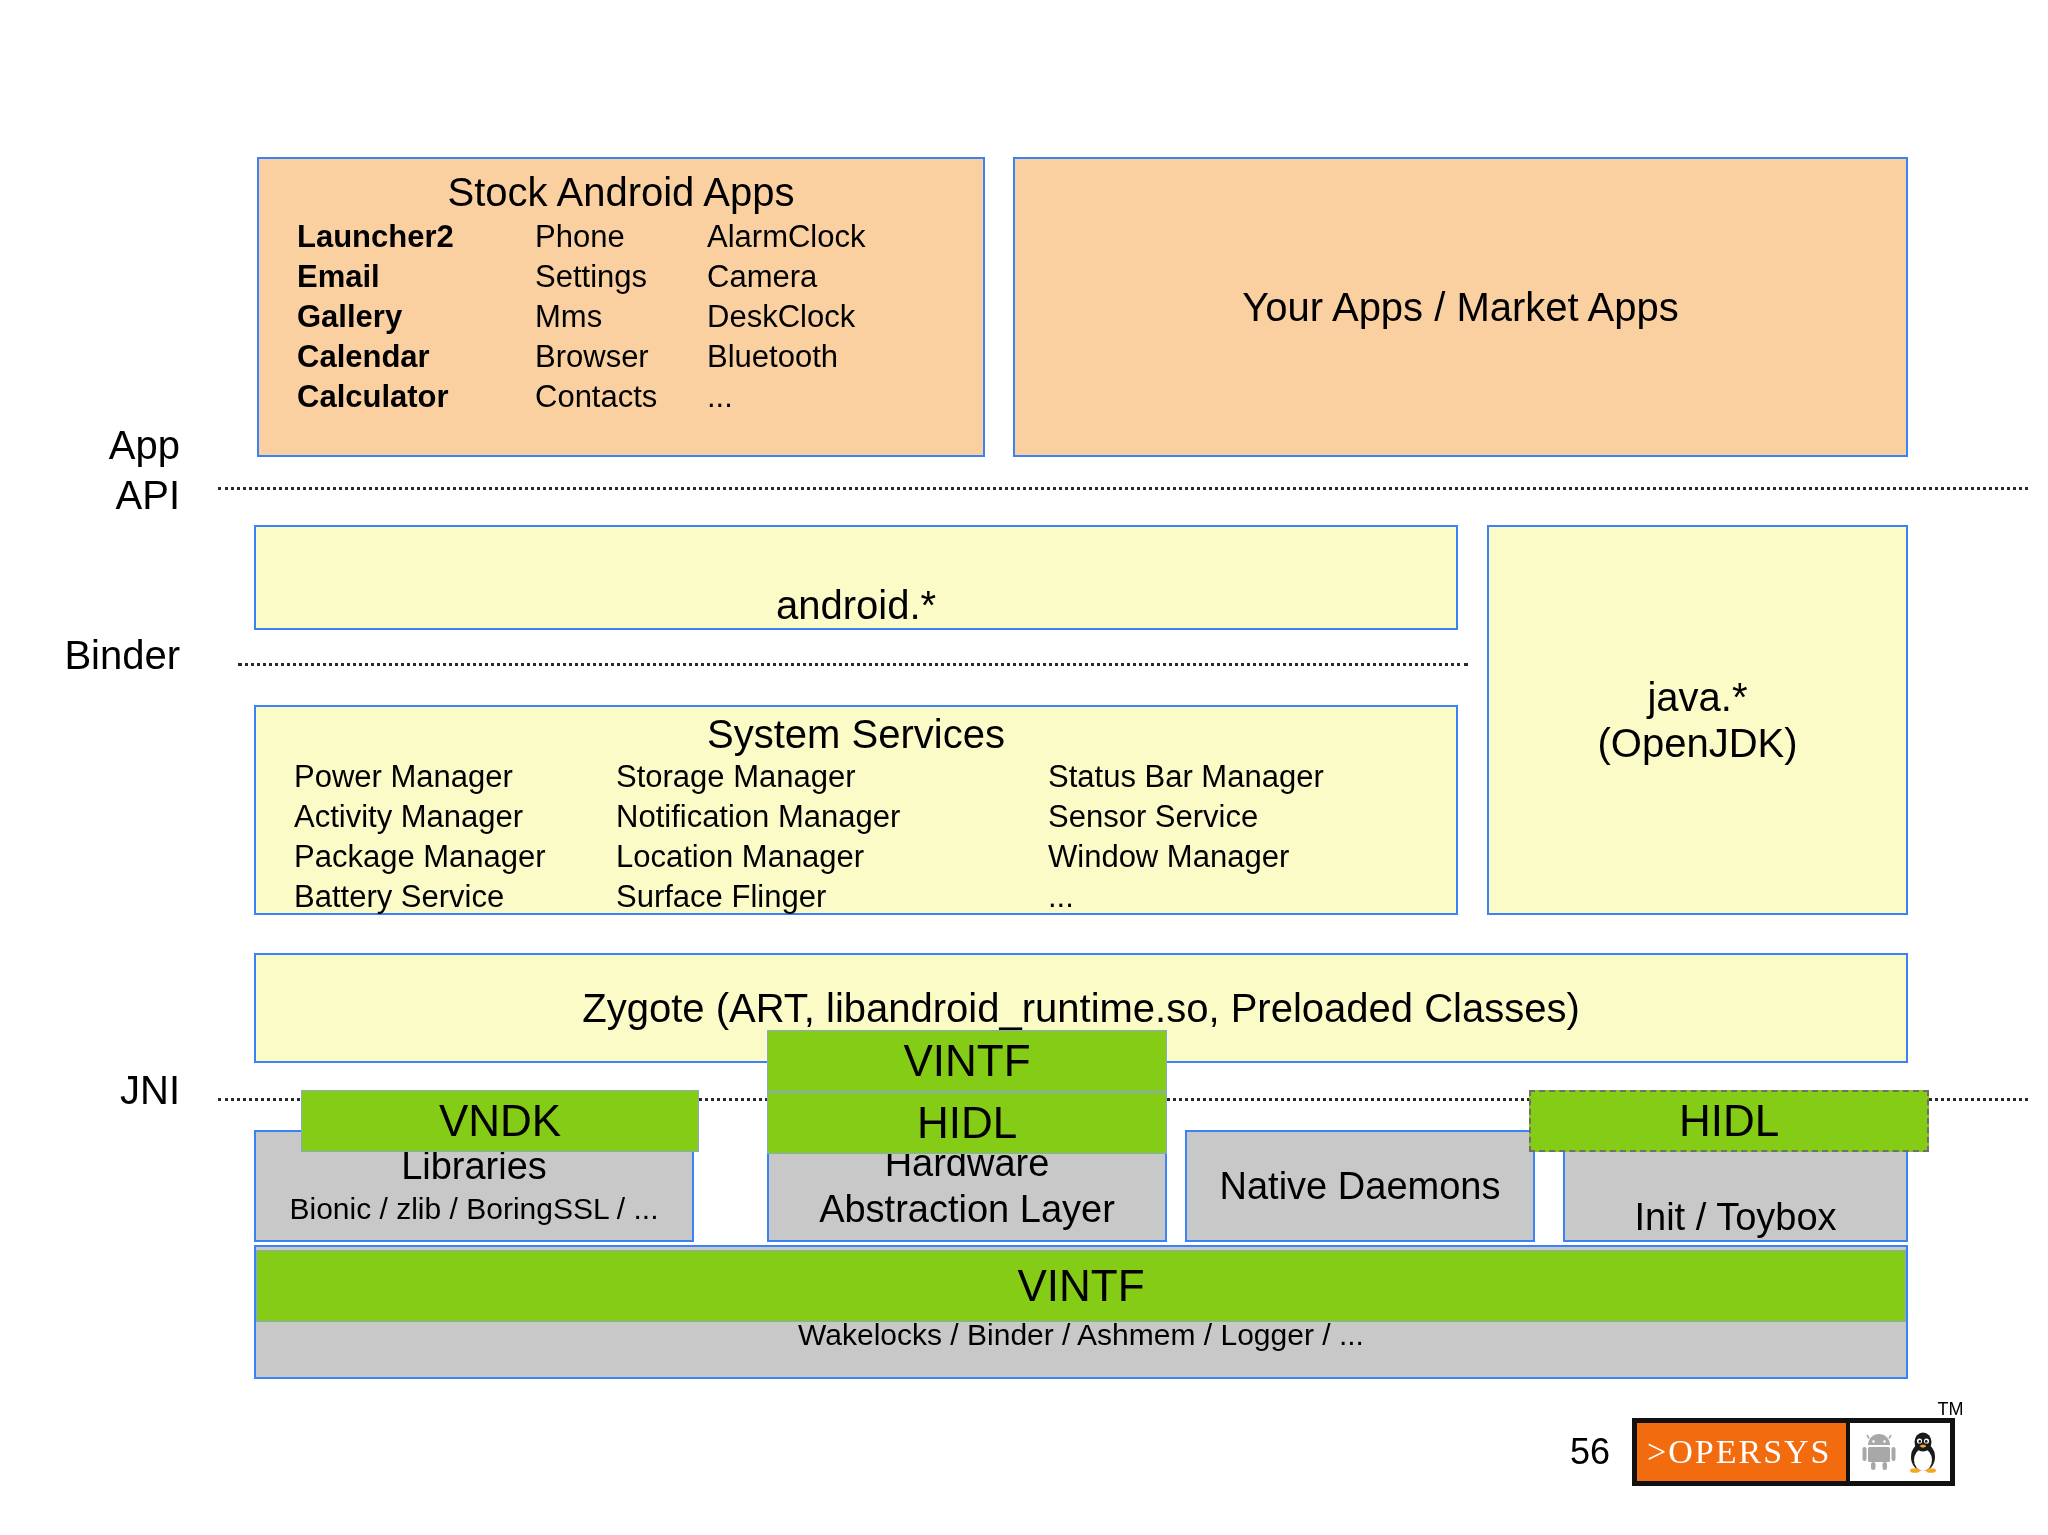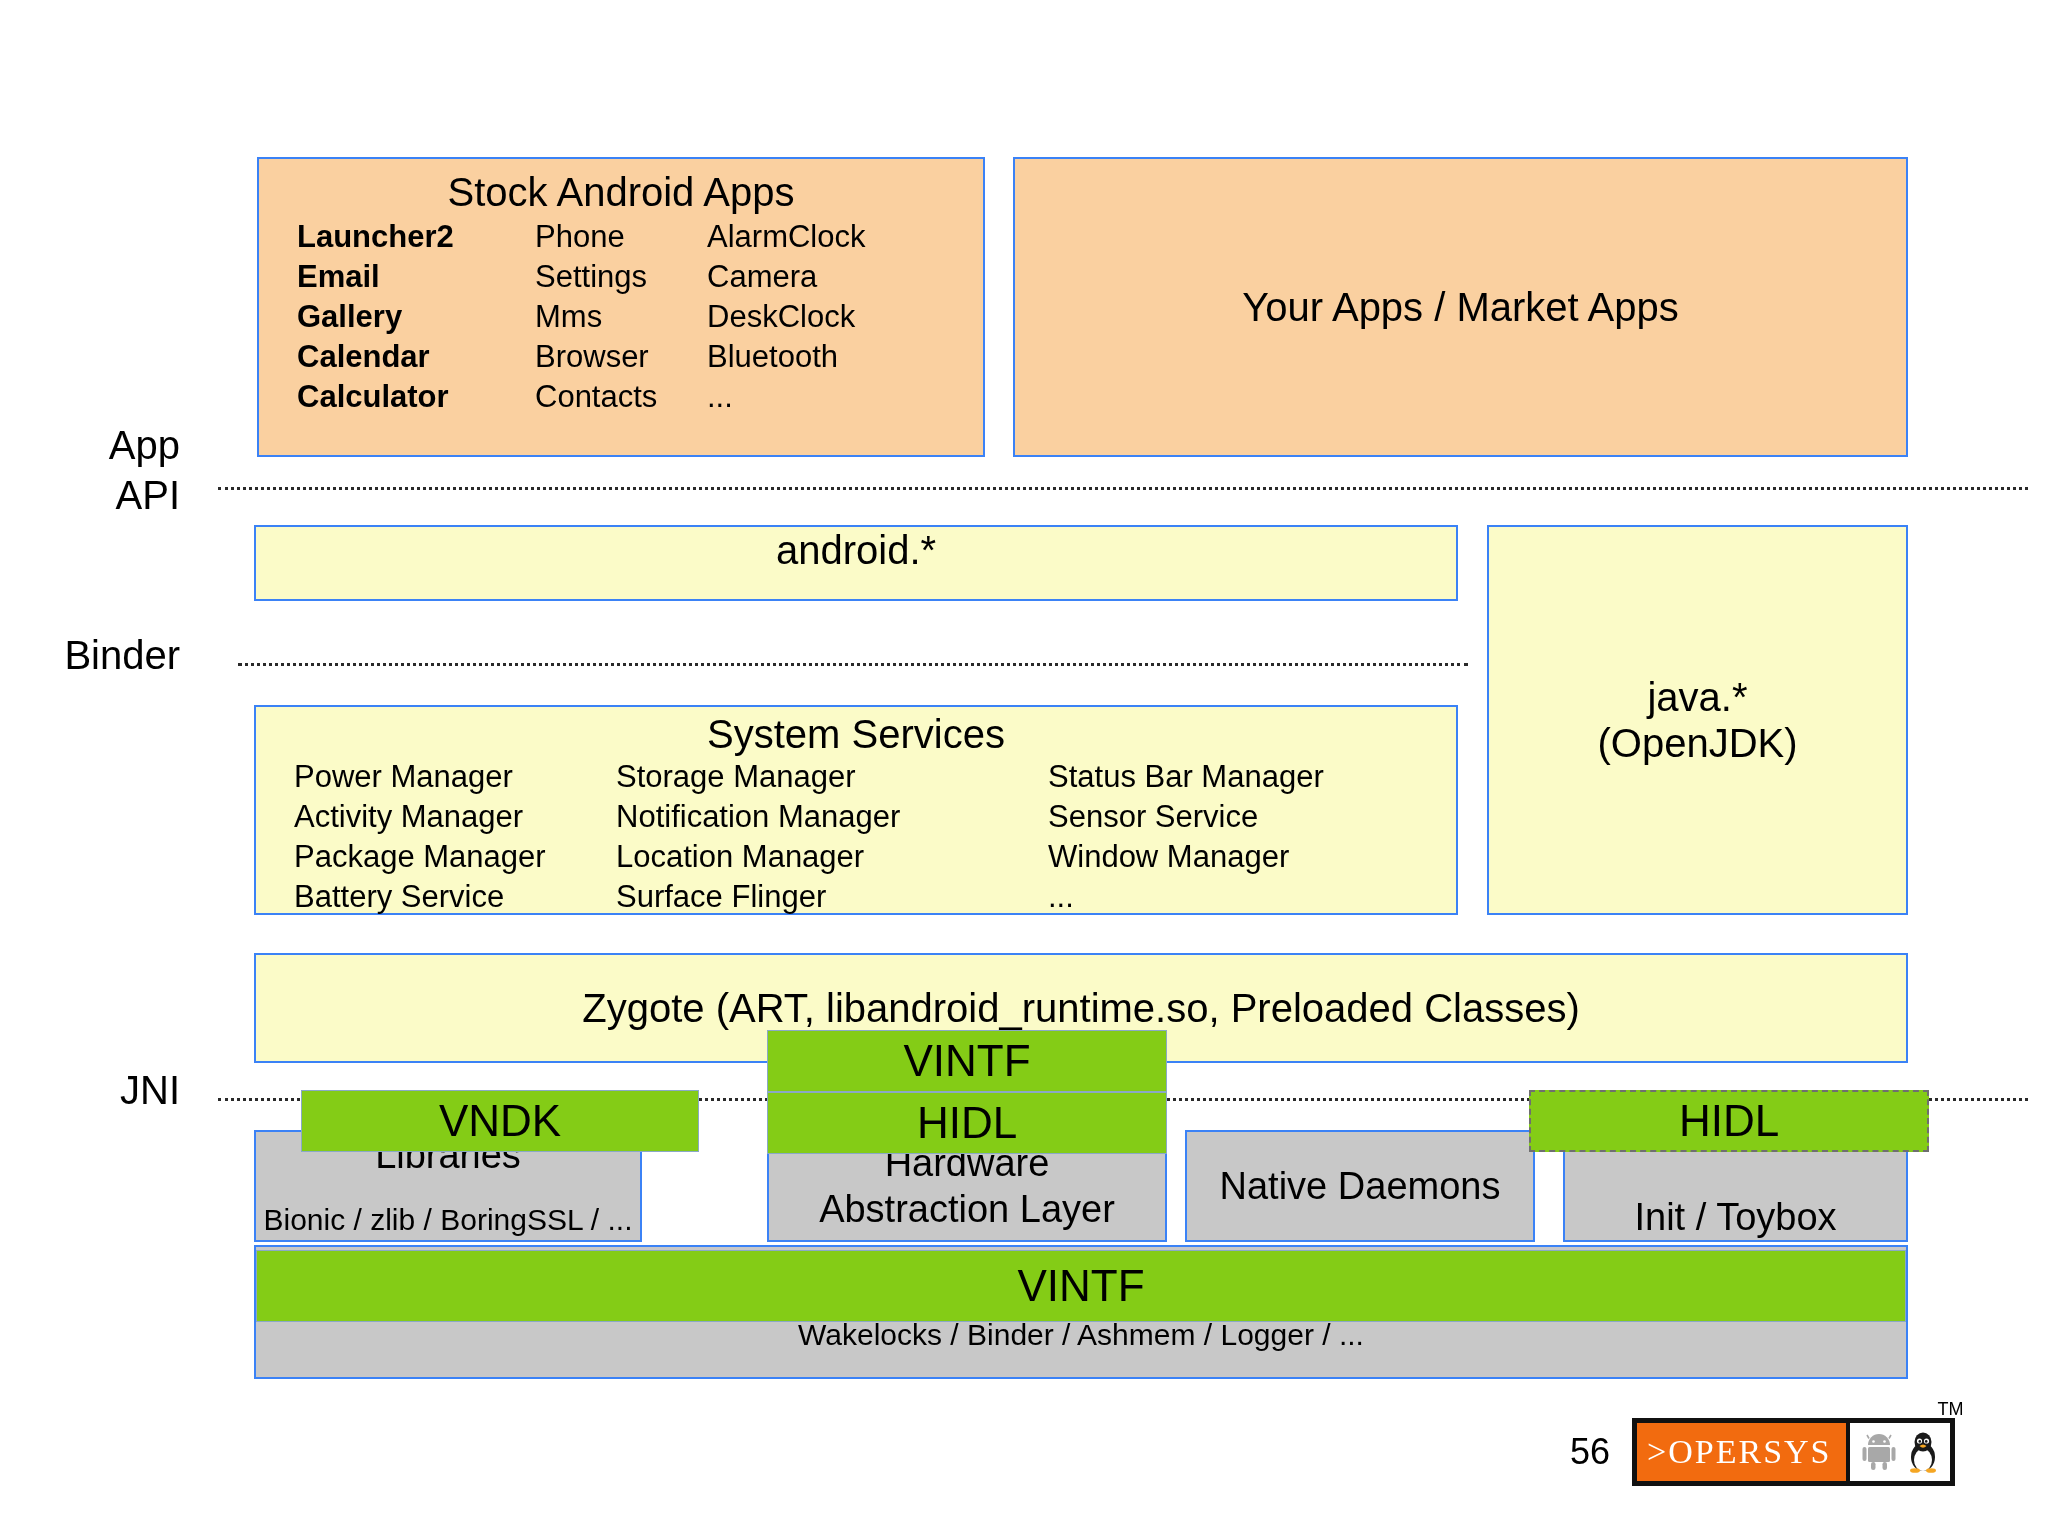--- a/index.html
+++ b/index.html
@@ -176,21 +176,21 @@
         <div>Bluetooth</div>
         <div>...</div>
       </div>
     </div>
   </div>
 
   <div class="box orange" style="left:1013px; top:157px; width:895px; height:300px; justify-content:center;">
     <div class="box-title big">Your Apps / Market Apps</div>
   </div>
 
-  <div class="box yellow" style="left:254px; top:525px; width:1204px; height:76px; justify-content:flex-start;">
+  <div class="box yellow" style="left:254px; top:525px; width:1204px; height:105px; justify-content:flex-end;">
     <div class="box-title big">android.*</div>
   </div>
 
   <div class="box yellow" style="left:1487px; top:525px; width:421px; height:390px; justify-content:center;">
     <div class="box-title big">java.*</div>
     <div class="box-title big">(OpenJDK)</div>
   </div>
 
   <div class="box yellow" style="left:254px; top:705px; width:1204px; height:210px;">
     <div class="box-title big" style="margin-top:4px;">System Services</div>
@@ -213,21 +213,21 @@
         <div>Window Manager</div>
         <div>...</div>
       </div>
     </div>
   </div>
 
   <div class="box yellow" style="left:254px; top:953px; width:1654px; height:110px; justify-content:center;">
     <div class="box-title big">Zygote (ART, libandroid_runtime.so, Preloaded Classes)</div>
   </div>
 
-  <div class="box grey" style="left:254px; top:1130px; width:388px; height:112px; justify-content:space-between;">
+  <div class="box grey" style="left:254px; top:1130px; width:440px; height:112px; justify-content:center;">
     <div class="box-title">Libraries</div>
     <div class="sub">Bionic / zlib / BoringSSL / ...</div>
   </div>
 
   <div class="box grey" style="left:767px; top:1130px; width:400px; height:112px; justify-content:center;">
     <div class="box-title">Hardware</div>
     <div class="box-title">Abstraction Layer</div>
   </div>
 
   <div class="box grey" style="left:1185px; top:1130px; width:350px; height:112px; justify-content:center;">

